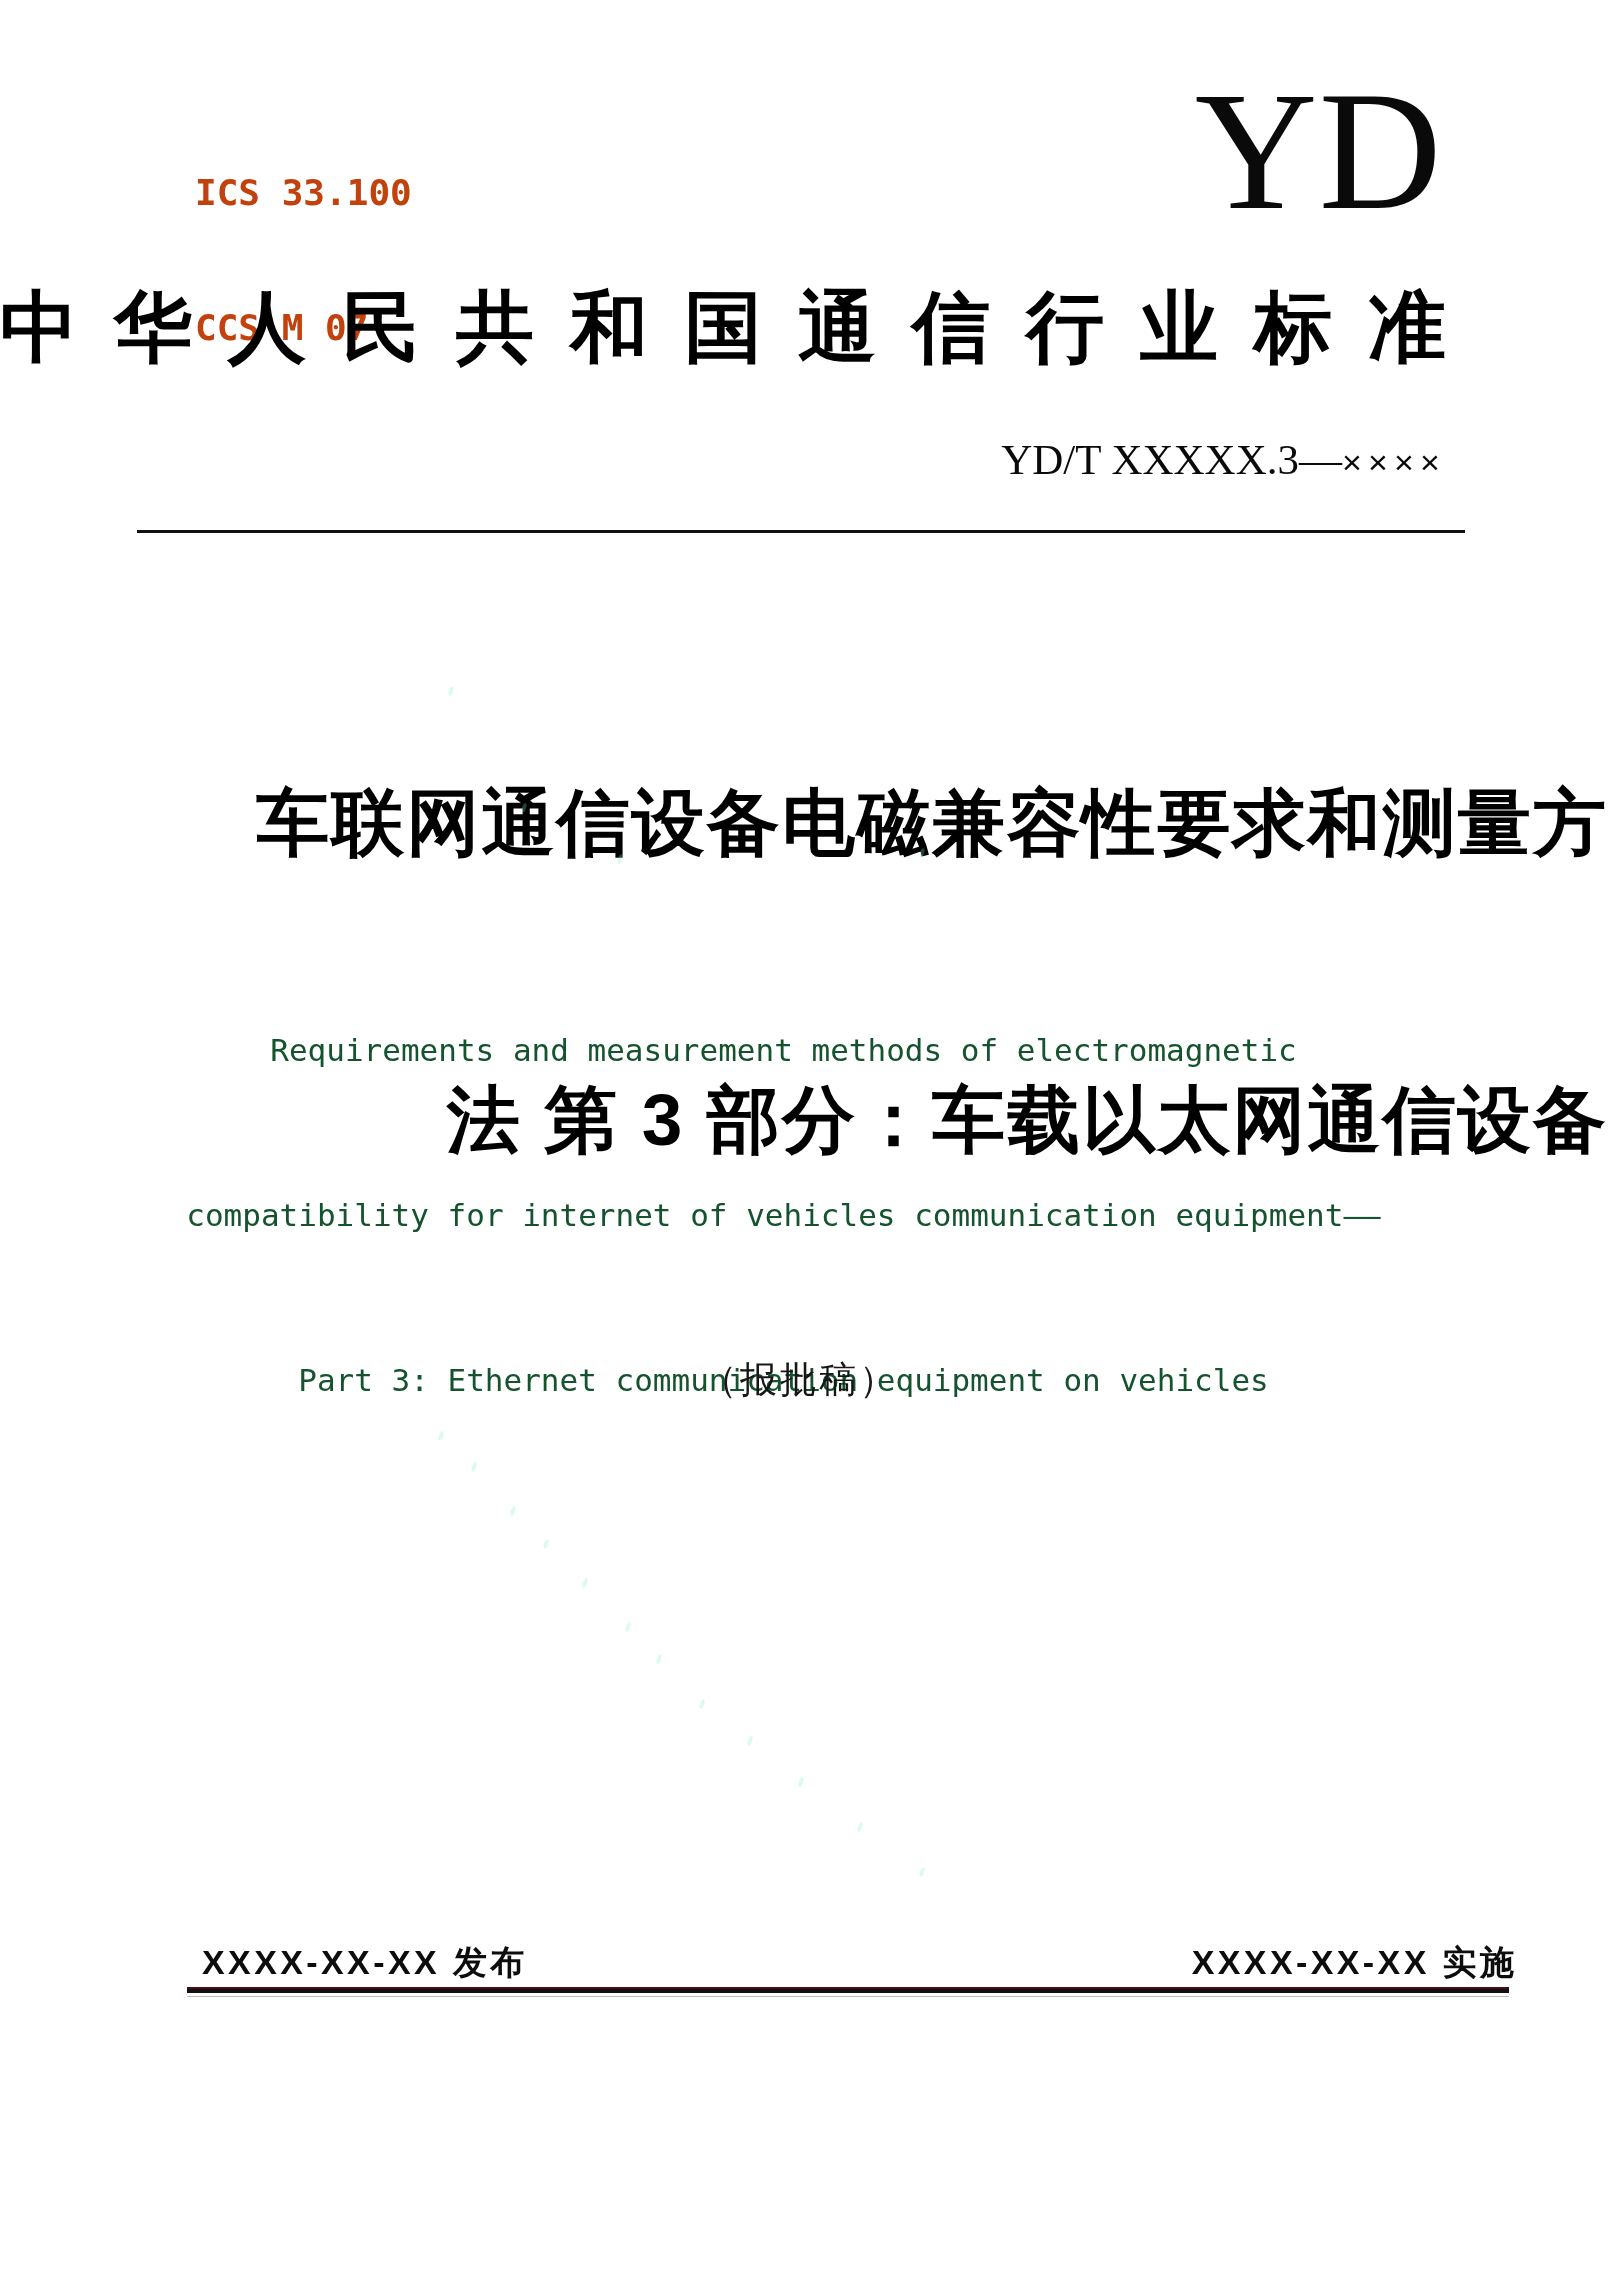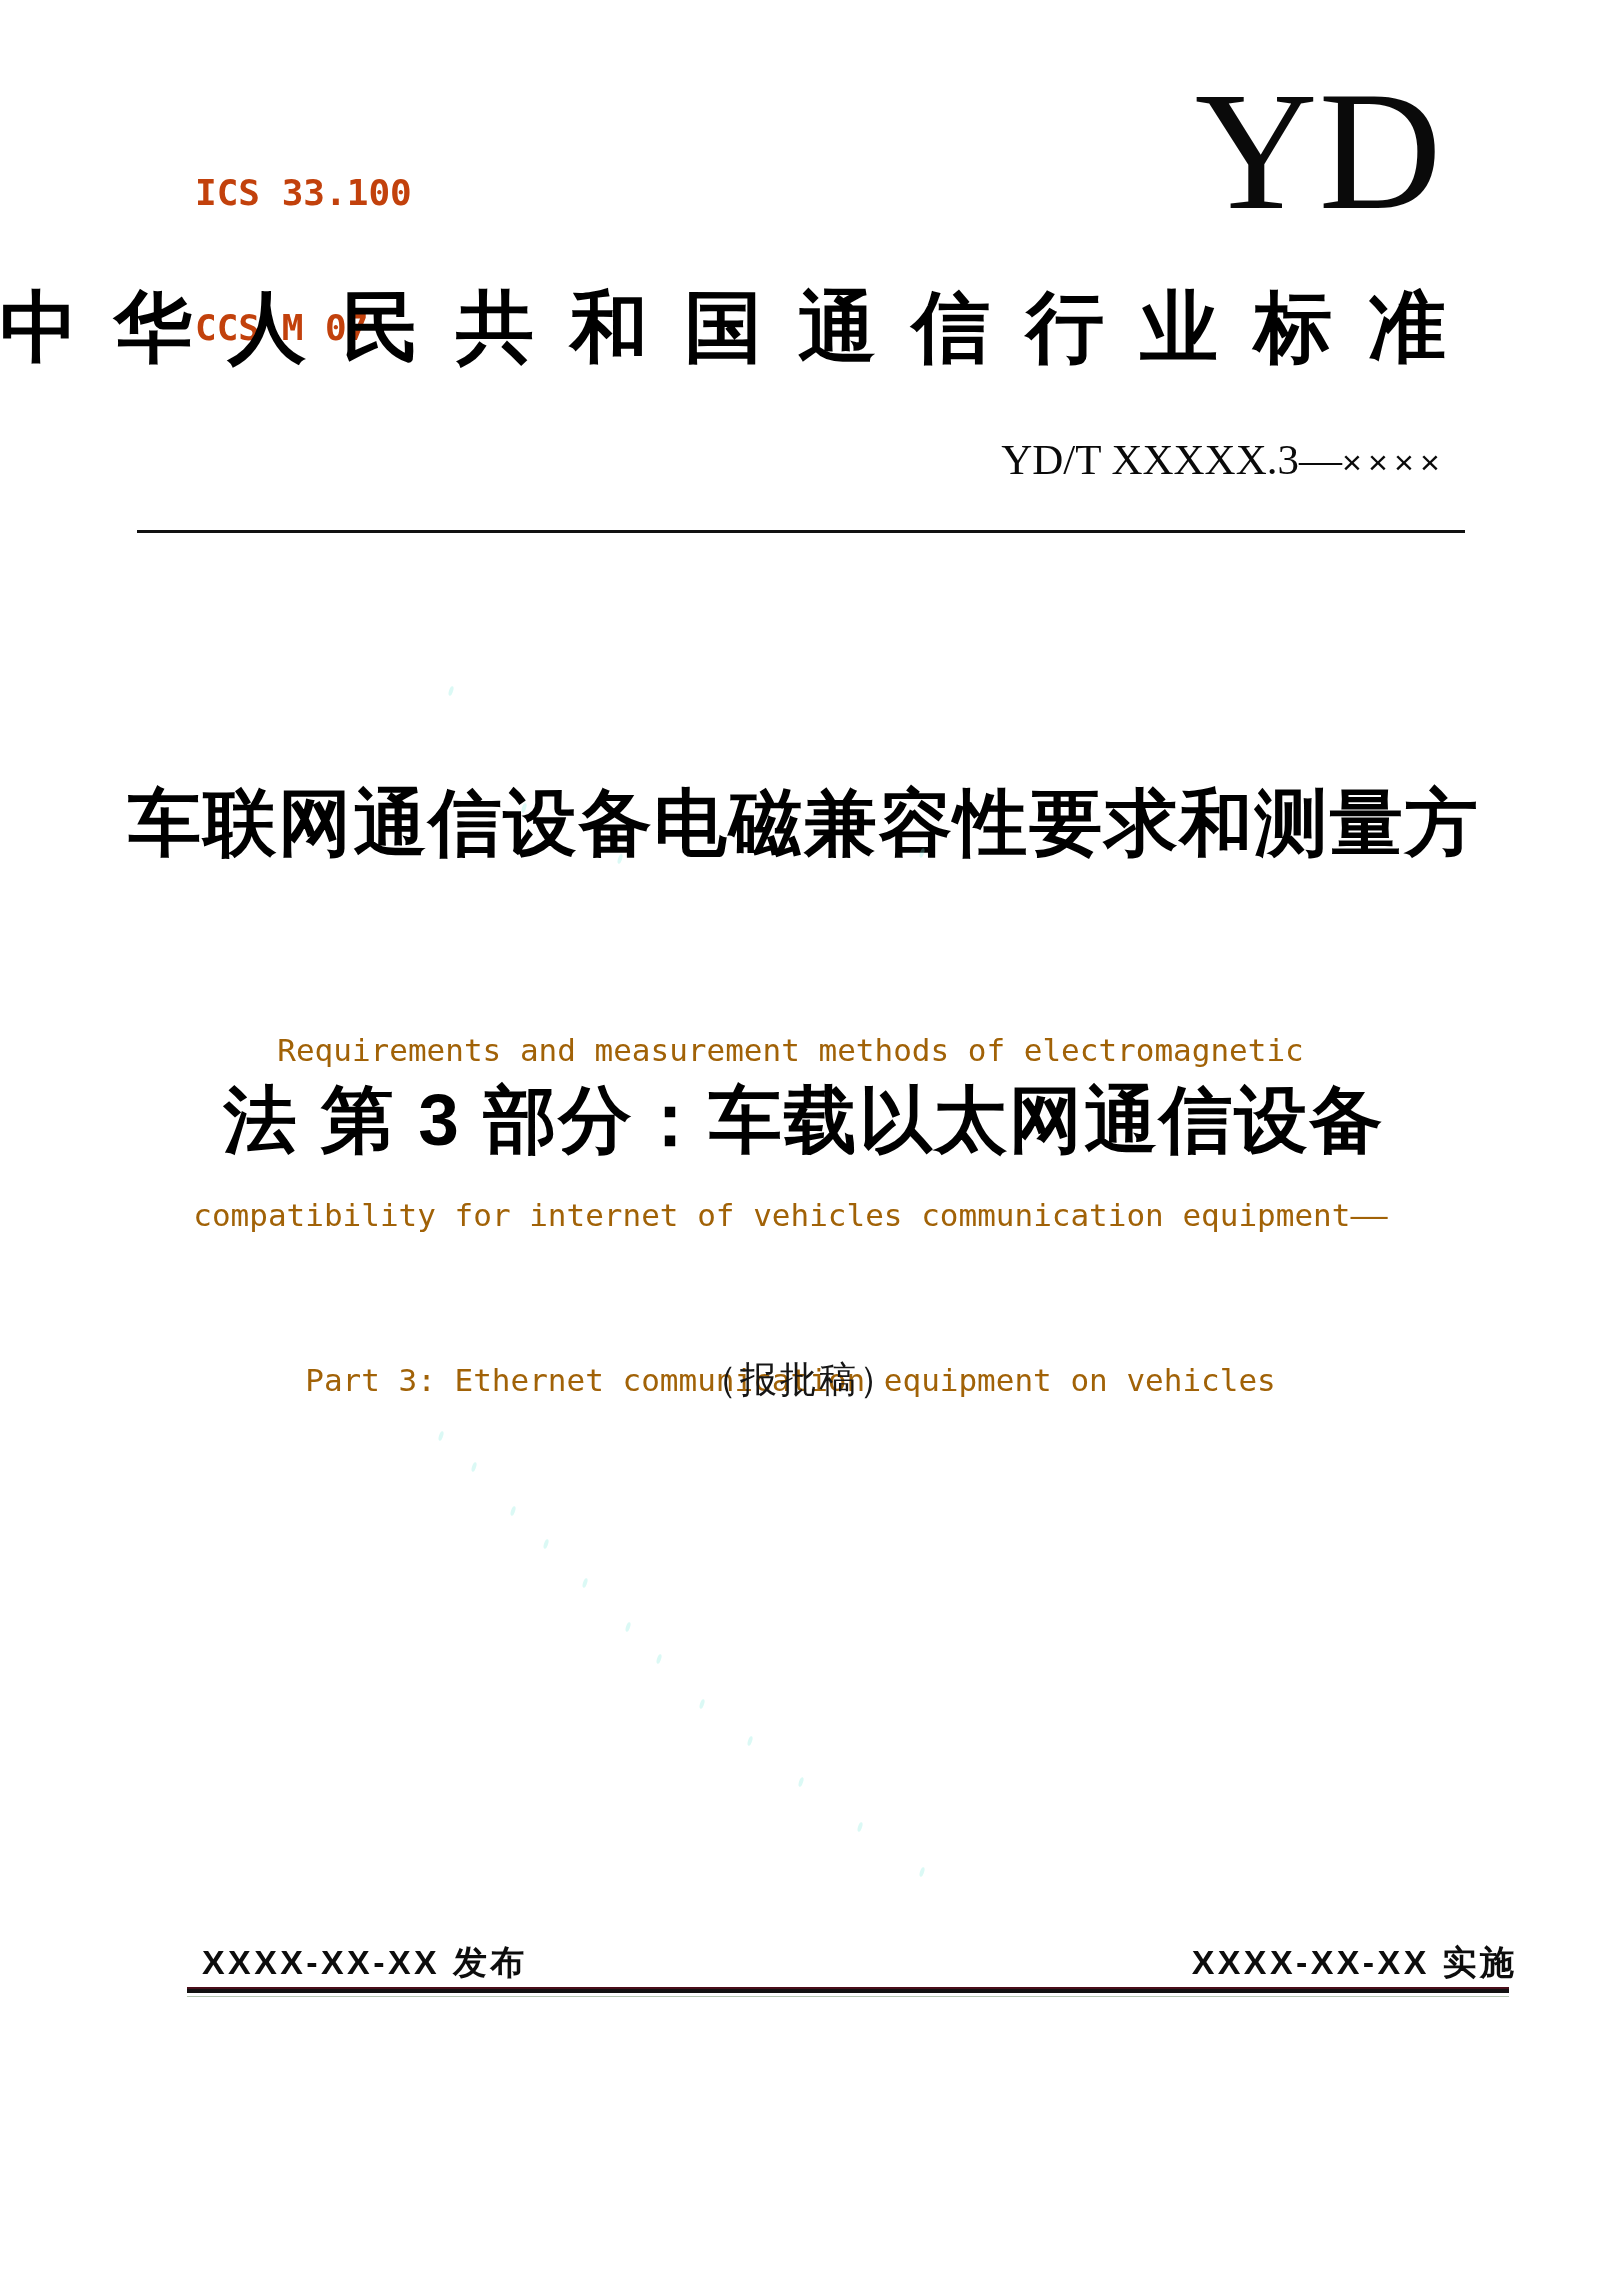--- a/index.html
+++ b/index.html
@@ -43,30 +43,30 @@
     font-family:"Liberation Sans", sans-serif;
     font-size:34px; letter-spacing:6.2px; margin-right:-6.2px;
   }
   .rule-thin {
     position:absolute; left:137px; top:530px;
     width:1328px; height:2.7px; background:#111;
   }
   
   .title-cn {
     position:absolute; left:0; top:575px; width:1608px;
-    text-align:center; font-size:73px; font-weight:900;
+    text-align:right; font-size:73px; font-weight:900;
     line-height:99px; letter-spacing:2.1px; color:#000;
     white-space:pre;
   }
   
   .title-en {
-    position:absolute; left:15px; top:913px; width:1551px;
+    position:absolute; left:8px; top:913px; width:1551px;
     text-align:center;
     font-family:"DejaVu Sans Mono", monospace;
-    font-size:31px; line-height:55px; color:#a16207;
+    font-size:31px; line-height:55px; color:#14532d;
     white-space:pre;
   }
   
   .draft-note {
     position:absolute; left:0; top:1355px; width:1599px;
     text-align:center; font-size:37px; font-weight:400;
     letter-spacing:2.7px; color:#161616;
   }
   
   .date-issue, .date-implement {

